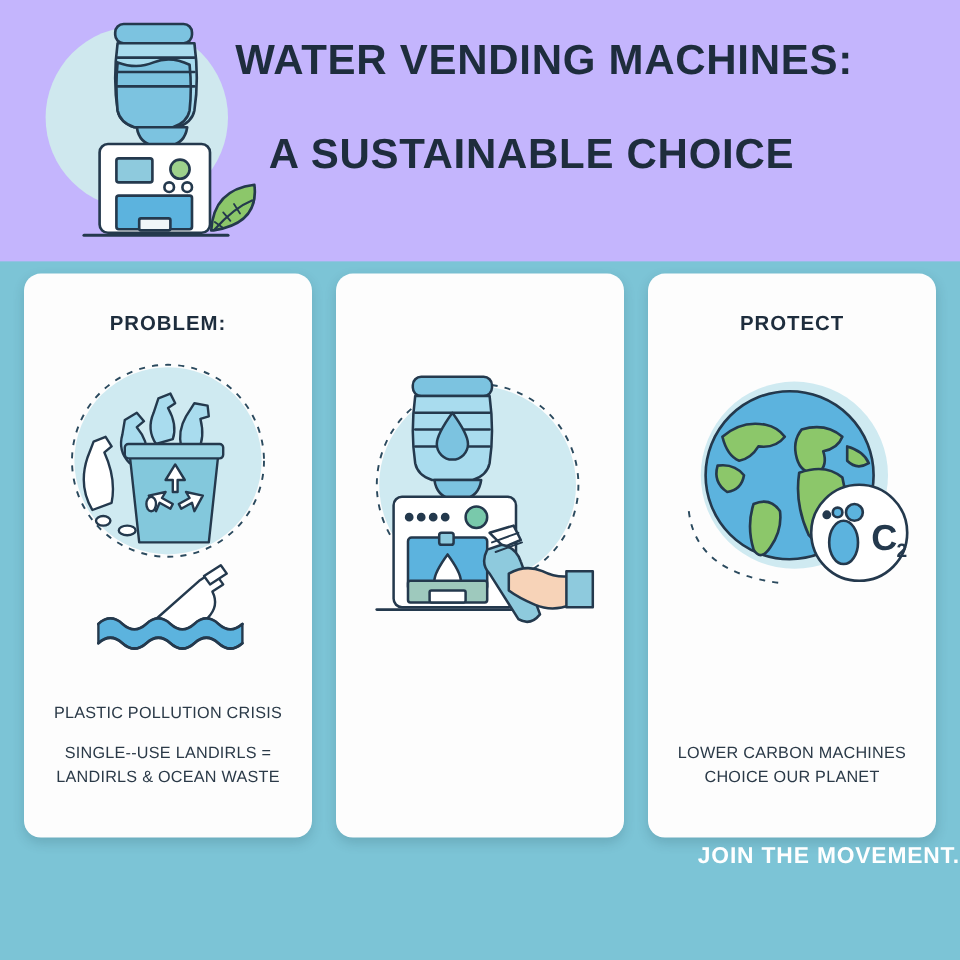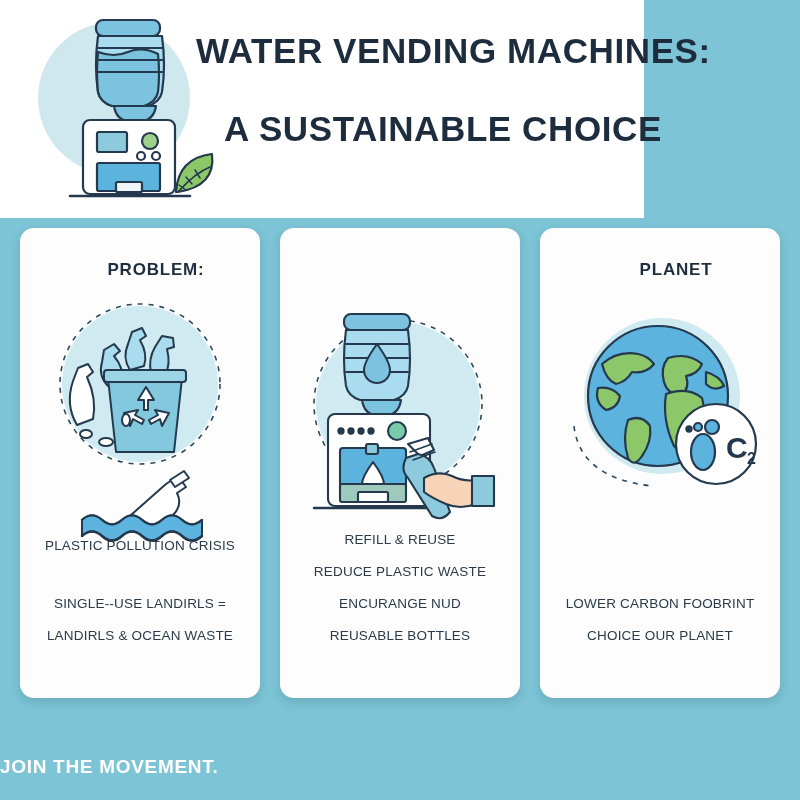--- a/index.html
+++ b/index.html
@@ -5,22 +5,22 @@
   html,body{margin:0;padding:0;}
   body{
     width:800px;height:800px;overflow:hidden;
     font-family:"Liberation Sans", sans-serif;
     background:#7cc4d6;
   }
   #stage{position:relative;width:800px;height:800px;}
 
   
   .header-band{
-    position:absolute;left:0;top:0;width:644px;height:218px;
-    background:#ffffff;
+    position:absolute;left:0;top:0;width:800px;height:218px;
+    background:#c4b5fd;
   }
   .header-blob{
     position:absolute;left:38px;top:22px;width:152px;height:152px;
     border-radius:50%;background:#cfe8ee;
   }
   .header-art{position:absolute;left:40px;top:8px;width:180px;height:200px;}
   .header-title{
     position:absolute;left:196px;top:28px;width:580px;
     color:#1e2d3d;
     font-size:35px;line-height:46px;font-weight:bold;
@@ -41,35 +41,35 @@
   }
   .card{
     width:240px;height:470px;
     background:#fdfdfd;border-radius:14px;
     box-shadow:0 4px 10px rgba(30,60,70,.18);
     position:relative;overflow:hidden;
   }
   .card-title{
     position:absolute;left:0;top:32px;width:240px;
     text-align:center;
-    color:#1e2d3d;font-size:17px;font-weight:bold;letter-spacing:0.8px;padding-left:16px;
+    color:#1e2d3d;font-size:17px;font-weight:bold;letter-spacing:0.8px;
   }
   .card-art{position:absolute;left:0;top:68px;width:240px;height:250px;}
   .card-body{
     position:absolute;left:8px;bottom:40px;width:224px;
     text-align:center;color:#2b3a48;
     font-size:13.5px;line-height:20px;letter-spacing:0.2px;
   }
-  .card-body p{margin:12px;}
+  .card-body p{margin:0;}
   .card-body .gap{height:14px;}
 
   
   .footer{
-    position:absolute;left:0;top:753px;width:800px;
-    text-align:left;color:#ffffff;
+    position:absolute;left:0;top:700px;width:800px;
+    text-align:right;color:#ffffff;
     font-size:19px;line-height:28px;font-weight:bold;letter-spacing:0.7px;
   }
   .footer span{display:block;}
 </style>
 </head>
 <body>
 
 <div id="stage">
 
   <div class="header-band">
@@ -189,30 +189,24 @@
 
           <path d="M128 148 l20 -6 l6 12 l-14 6 z" fill="#ffffff"></path>
           <path d="M126 162 q-6 12 2 20 l24 38 q10 6 18 -4 l-16 -44 q-4 -12 -16 -14 z" fill="#8ecadd"></path>
           <path d="M130 156 l22 -8 M133 164 l22 -8" stroke-width="1.6"></path>
 
           <path d="M144 182 q14 -8 28 -2 q12 6 24 4 l0 24 q-16 6 -30 0 q-14 -6 -22 -12 z" fill="#f7d3b8"></path>
           <path d="M192 180 h22 v30 h-22 z" fill="#8ecadd"></path>
         </g>
       </svg>
 
-      <div class="card-body">
-        <p>REFILL &amp; REUSE</p>
-        <p>REDUCE PLASTIC WASTE</p>
-        <p>ENCURANGE NUD</p>
-        <p>REUSABLE BOTTLES</p>
-      </div>
     </div>
 
     <div class="card">
-      <div class="card-title">PLANET</div>
+      <div class="card-title">PROTECT</div>
 
       <svg class="card-art" viewBox="0 0 240 250">
         <circle cx="122" cy="100" r="78" fill="#cfeaf1"></circle>
         <path d="M34 130 q6 52 78 60" fill="none" stroke="#2b4a5e" stroke-width="1.6" stroke-dasharray="5 6"></path>
         <g stroke="#24394d" stroke-width="2.2" stroke-linejoin="round" stroke-linecap="round">
           <circle cx="118" cy="100" r="70" fill="#5cb3de"></circle>
 
           <path d="M62 68 q16 -14 36 -10 q10 2 16 10 q-8 10 -22 8 q-6 10 -16 12 q-10 -4 -14 -20 z" fill="#8cc76a"></path>
           <path d="M58 92 q14 -2 22 8 q-2 12 -14 14 q-12 -8 -8 -22 z" fill="#8cc76a"></path>
 
@@ -226,21 +220,21 @@
           <ellipse cx="163" cy="156" rx="12" ry="18" fill="#5cb3de"></ellipse>
           <circle cx="172" cy="131" r="7" fill="#5cb3de"></circle>
           <circle cx="158" cy="131" r="4" fill="#5cb3de"></circle>
           <circle cx="149" cy="133" r="2.6" fill="#24394d"></circle>
         </g>
         <text x="186" y="162" font-family="Liberation Sans, sans-serif" font-size="30" font-weight="bold" fill="#24394d">C</text>
         <text x="207" y="168" font-family="Liberation Sans, sans-serif" font-size="16" font-weight="bold" fill="#24394d">2</text>
       </svg>
 
       <div class="card-body">
-        <p>LOWER CARBON FOOBRINT</p>
+        <p>LOWER CARBON MACHINES</p>
         <p>CHOICE OUR PLANET</p>
       </div>
     </div>
 
   </div>
 
   <div class="footer">
     <span>JOIN THE MOVEMENT.</span>
   </div>
 

